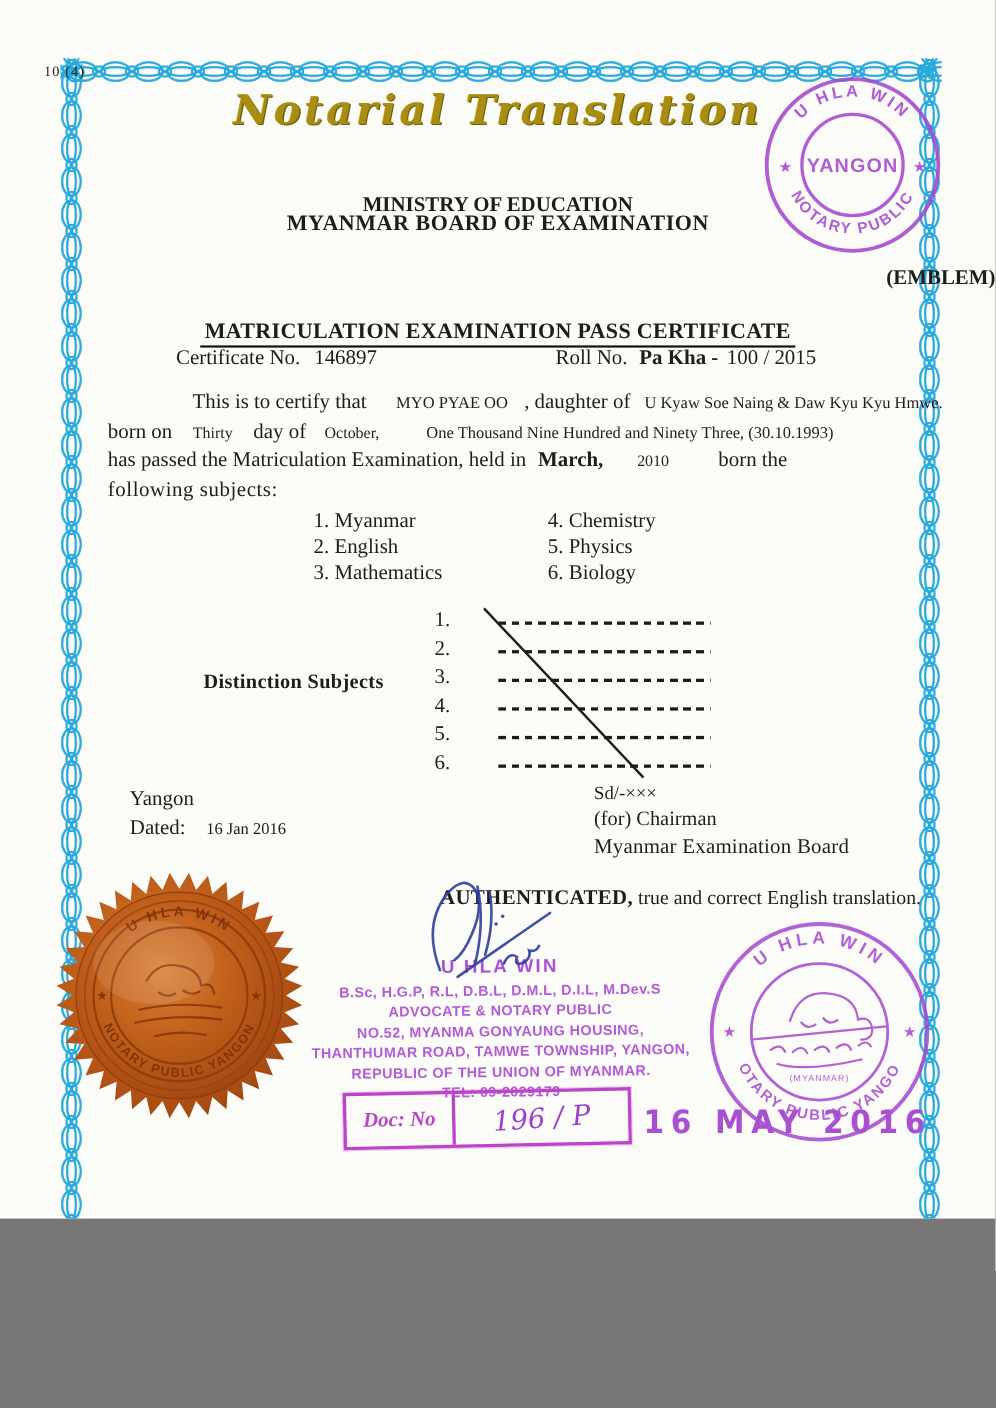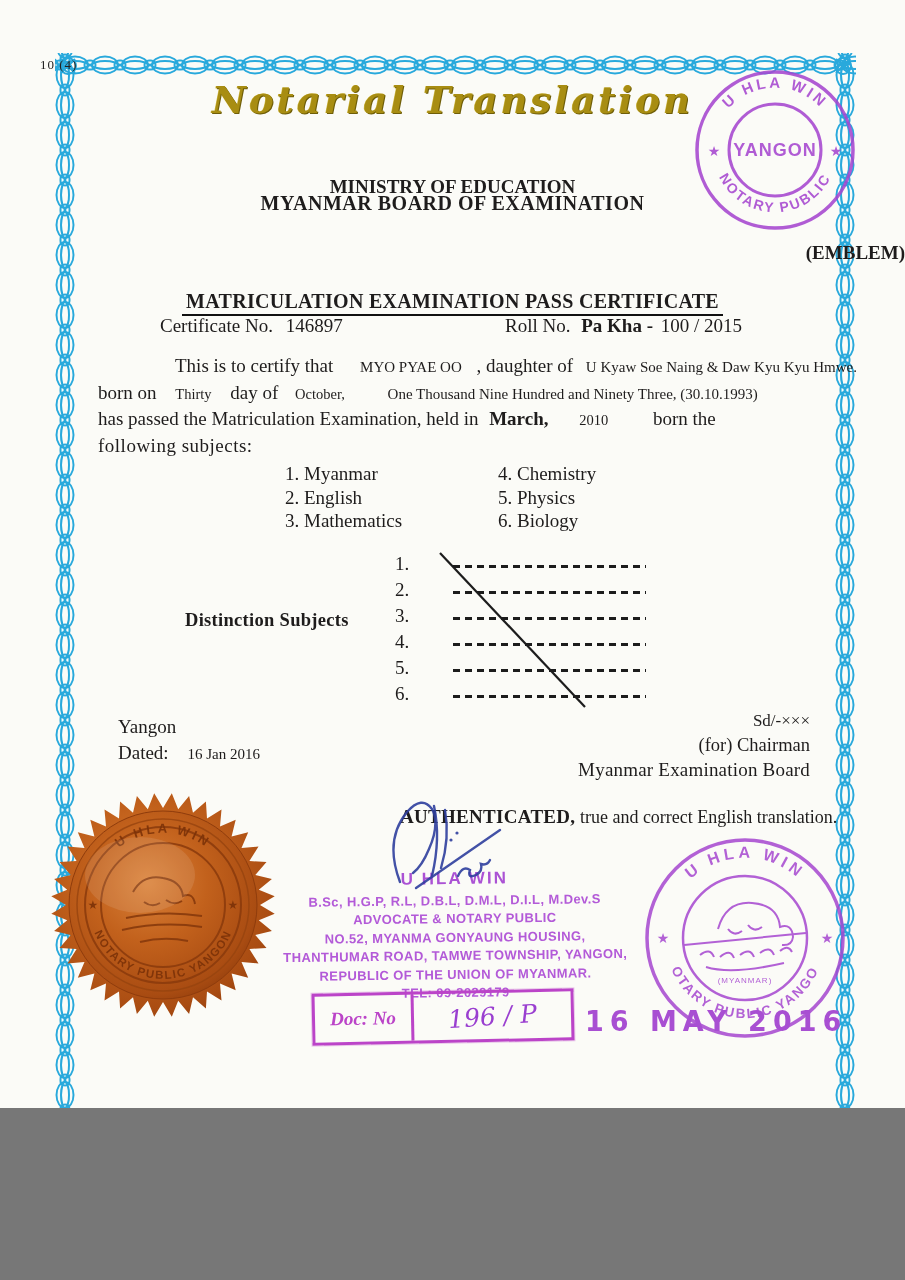--- a/index.html
+++ b/index.html
@@ -35,21 +35,21 @@
   .bold{font-weight:bold;}
   .bodyline{color:var(--ink);font-size:19px;white-space:nowrap;z-index:3;}
   .fill{font-size:15px;}
   .subcol{font-size:19px;color:var(--ink);line-height:23.5px;z-index:3;}
   .dist-label{left:185px;top:610px;font-size:18.5px;font-weight:bold;color:var(--ink);z-index:3;letter-spacing:0.3px;}
   .dist-row{position:absolute;display:flex;align-items:flex-start;gap:36px;z-index:3;}
   .dist-num{font-size:19px;color:var(--ink);width:22px;}
   .dist-dash{margin-top:12px;width:193px;height:3px;
     background:repeating-linear-gradient(90deg,#1c1c1c 0 7px,transparent 7px 12px);}
   .sig-left{left:118px;z-index:3;color:var(--ink);}
-  .sign-right{left:540px;top:711px;width:270px;text-align:right;z-index:3;color:var(--ink);}
+  .sign-right{left:540px;top:711px;width:270px;text-align:left;z-index:3;color:var(--ink);}
   .sign-right .sd{font-size:17px;}
   .sign-right .ch{font-size:18.5px;margin-top:4px;}
   .sign-right .bd{font-size:19px;margin-top:3px;letter-spacing:0.2px;}
   .auth{left:400px;top:806px;font-size:18px;color:var(--ink);z-index:3;white-space:nowrap;}
   .auth b{font-size:19px;letter-spacing:0.3px;}
   .notary-block{left:240px;top:869px;width:430px;text-align:center;color:var(--notary-purple);
     font-family:"Liberation Sans",sans-serif;font-weight:bold;z-index:4;transform:rotate(-0.7deg);}
   .notary-block .nm{font-size:17px;letter-spacing:2px;color:#ab52d4;}
   .notary-block .ln{font-size:13px;margin-top:3.5px;letter-spacing:0.4px;}
   .doc-stamp{left:312px;top:991px;width:262px;height:52px;border:3px solid var(--magenta);display:flex;z-index:4;

